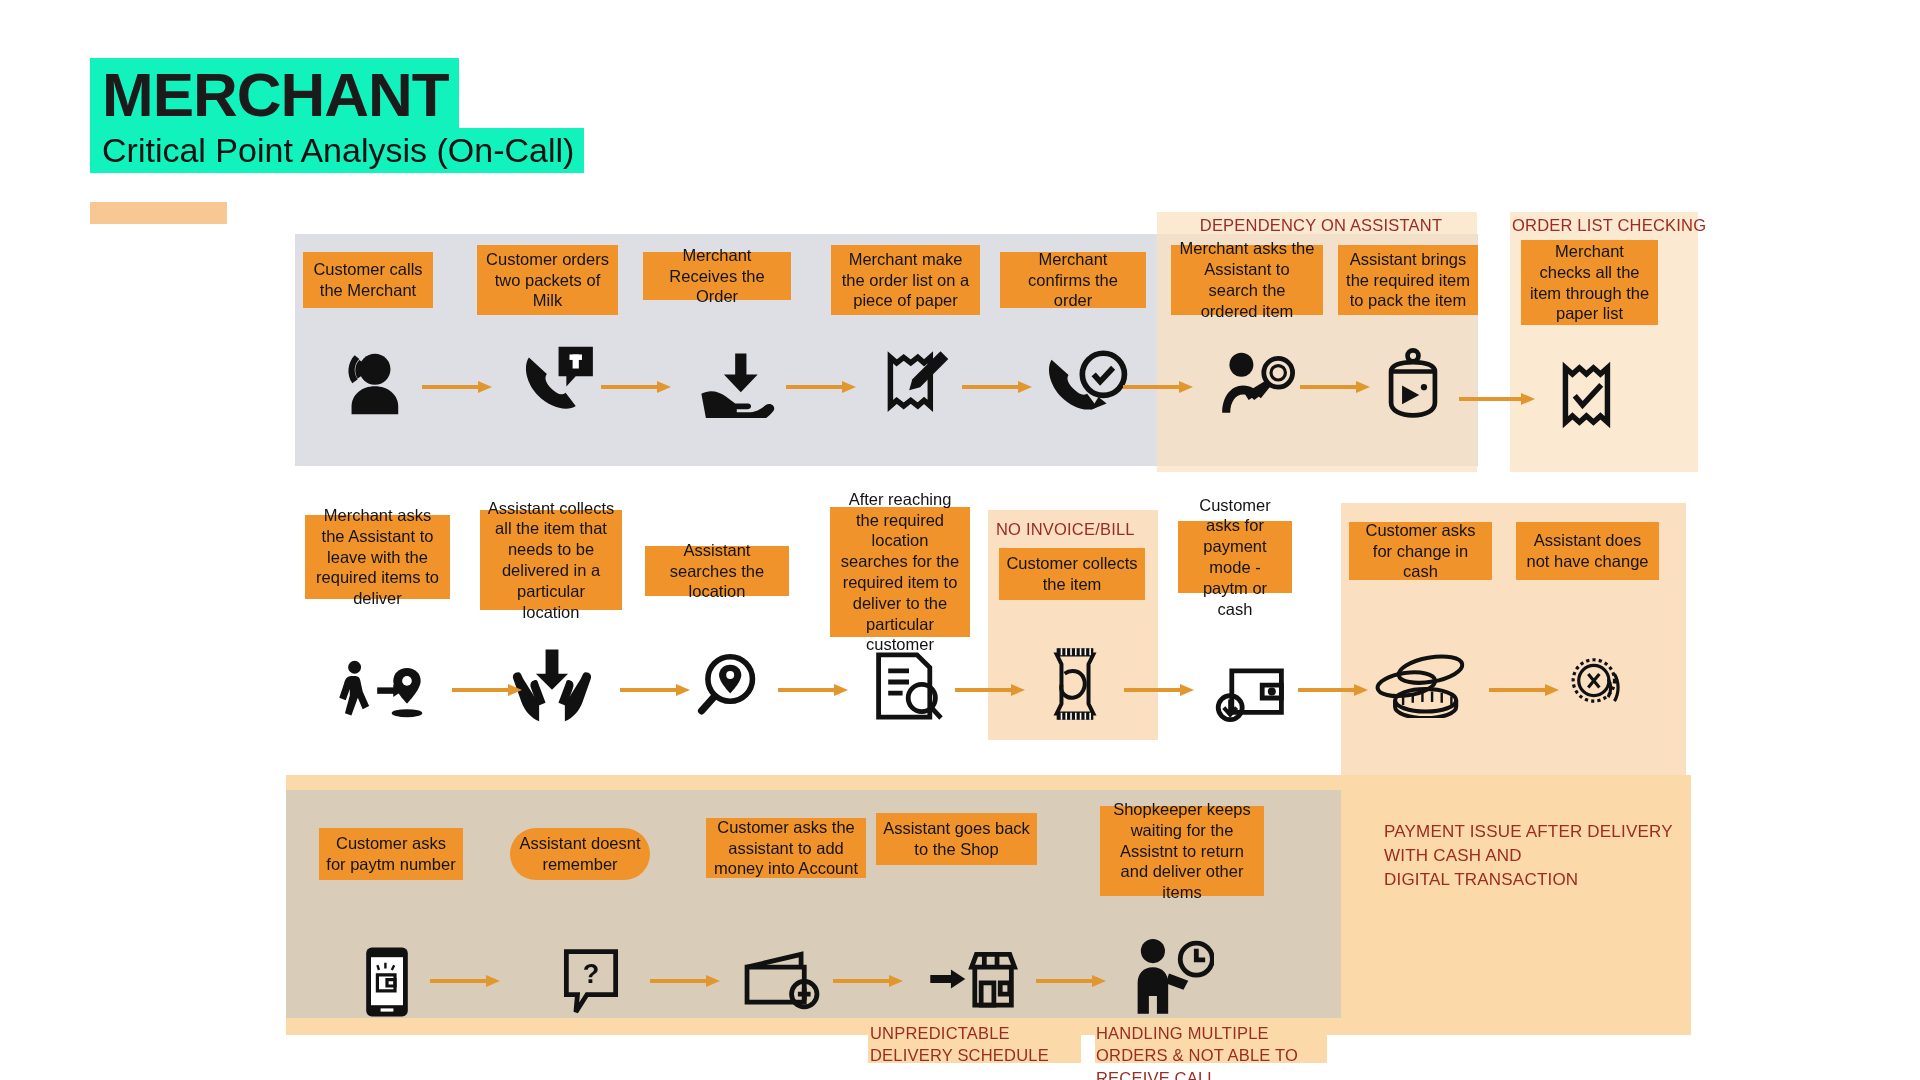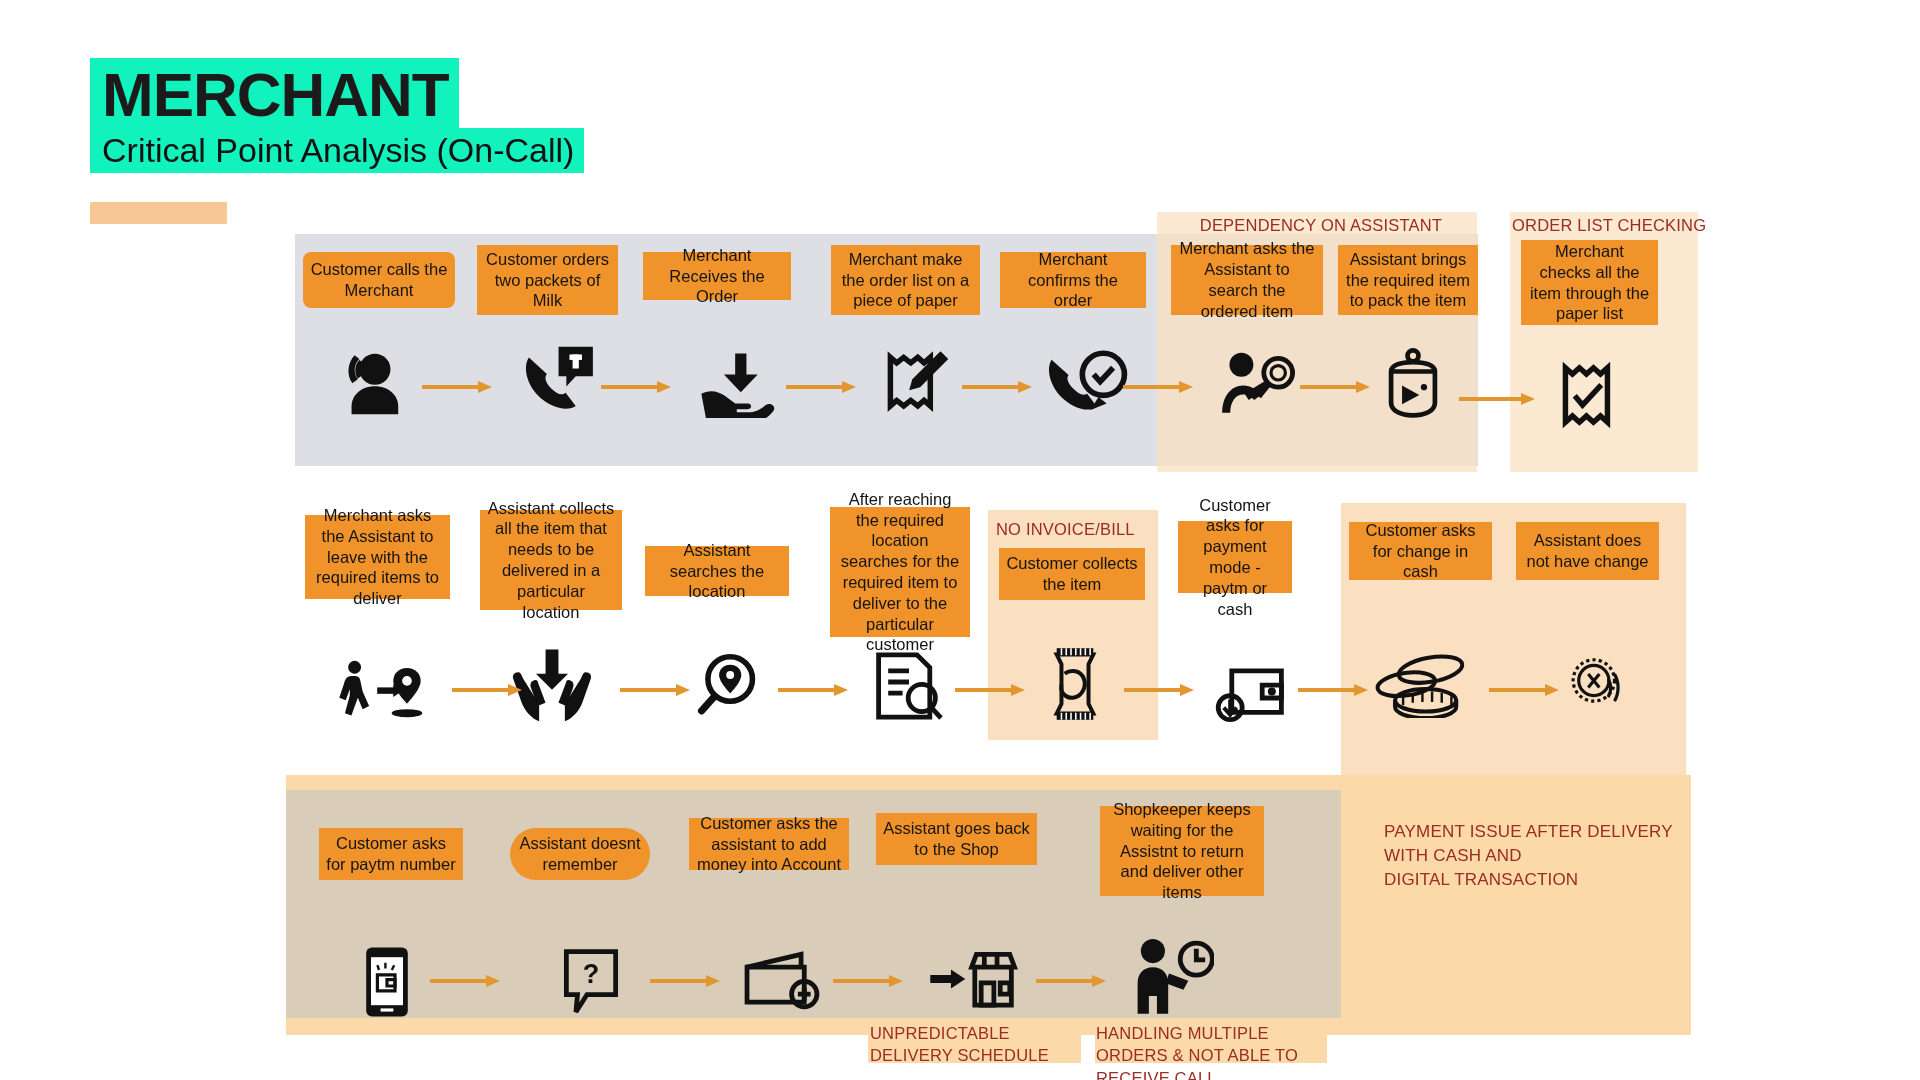--- a/index.html
+++ b/index.html
@@ -69,21 +69,21 @@
   </div>
   <div class="title-bar"></div>
 
   <div class="panel p-gray" style="left:295px;top:234px;width:1183px;height:232px;"></div>
   <div class="panel p-peach" style="left:1157px;top:212px;width:320px;height:260px;opacity:.72;"></div>
   <div class="panel p-peach" style="left:1510px;top:212px;width:188px;height:260px;opacity:.72;"></div>
 
   <div class="seclabel" style="left:1186px;top:216px;width:270px;text-align:center;">DEPENDENCY ON ASSISTANT</div>
   <div class="seclabel" style="left:1512px;top:216px;width:182px;text-align:center;">ORDER LIST CHECKING</div>
 
-  <div class="box" style="left:303px;top:252px;width:152px;height:56px;border-radius:8px;">Customer calls the Merchant</div>
+  <div class="box" style="left:303px;top:252px;width:130px;height:56px;">Customer calls the Merchant</div>
   <div class="box" style="left:477px;top:245px;width:141px;height:70px;">Customer orders two packets of Milk</div>
   <div class="box" style="left:643px;top:252px;width:148px;height:48px;">Merchant Receives the Order</div>
   <div class="box" style="left:831px;top:245px;width:149px;height:70px;">Merchant make the order list on a piece of paper</div>
   <div class="box" style="left:1000px;top:252px;width:146px;height:56px;">Merchant confirms the order</div>
   <div class="box" style="left:1338px;top:245px;width:140px;height:70px;">Assistant brings the required item to pack the item</div>
   <div class="box" style="left:1171px;top:245px;width:152px;height:70px;">Merchant asks the Assistant to search the ordered item</div>
   <div class="box" style="left:1521px;top:240px;width:137px;height:85px;">Merchant checks all the item through the paper list</div>
 
   <div class="icon" style="left:339px;top:349px;width:78px;height:70px;">
     <svg viewBox="0 0 100 90">
@@ -367,21 +367,21 @@
   <div class="panel p-peach-2" style="left:1341px;top:775px;width:350px;height:260px;"></div>
 
   <div class="seclabel" style="left:870px;top:1022px;width:210px;line-height:1.35;white-space:normal;">UNPREDICTABLE DELIVERY SCHEDULE</div>
   <div class="seclabel" style="left:1096px;top:1022px;width:235px;line-height:1.35;white-space:normal;">HANDLING MULTIPLE ORDERS &amp; NOT ABLE TO RECEIVE CALL</div>
   <div class="seclabel big" style="left:1384px;top:820px;width:290px;white-space:pre-line;">PAYMENT ISSUE AFTER DELIVERY
 WITH CASH AND
 DIGITAL TRANSACTION</div>
 
   <div class="box" style="left:319px;top:828px;width:144px;height:52px;">Customer asks for paytm number</div>
   <div class="box" style="left:510px;top:828px;width:140px;height:52px;border-radius:26px;">Assistant doesnt remember</div>
-  <div class="box" style="left:689px;top:818px;width:160px;height:52px;">Customer asks the assistant to add money into Account</div>
+  <div class="box" style="left:706px;top:818px;width:160px;height:60px;">Customer asks the assistant to add money into Account</div>
   <div class="box" style="left:876px;top:813px;width:161px;height:52px;">Assistant goes back to the Shop</div>
   <div class="box" style="left:1100px;top:806px;width:164px;height:90px;">Shopkeeper keeps waiting for the Assistnt to return and deliver other items</div>
 
   <div class="icon" style="left:363px;top:946px;width:48px;height:72px;">
     <svg viewBox="0 0 60 90">
         <rect x="4" y="2" width="52" height="86" rx="7" fill="#111"></rect>
     <rect x="10" y="14" width="40" height="60" fill="#fff"></rect>
     <g fill="none" stroke="#111" stroke-width="4">
           <path d="M18 36h22v20H18z"></path>
           <path d="M30 42h10v8H30z"></path>

